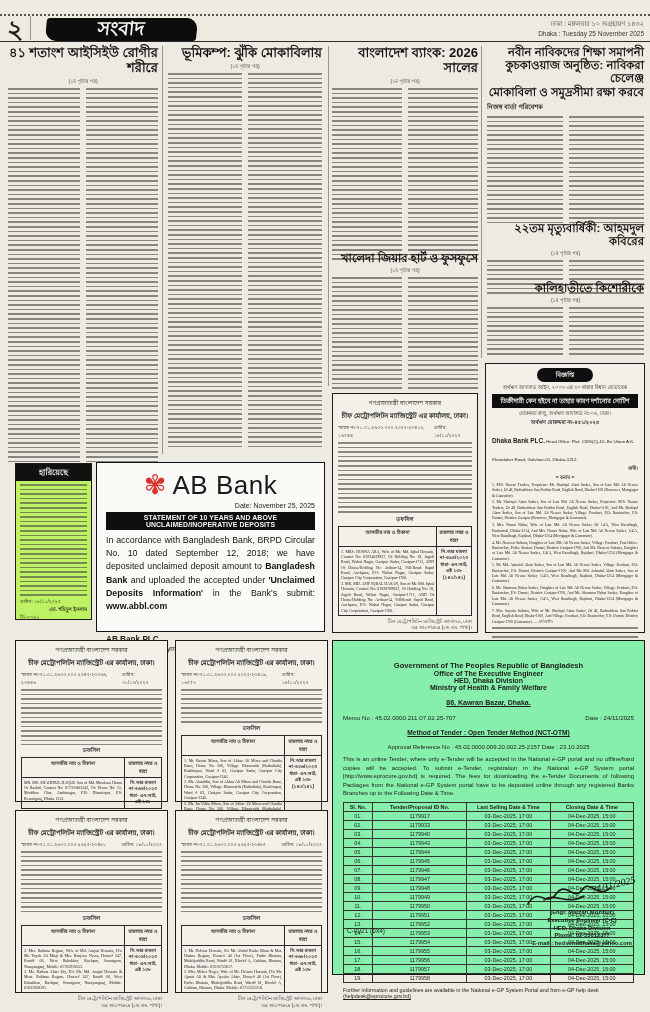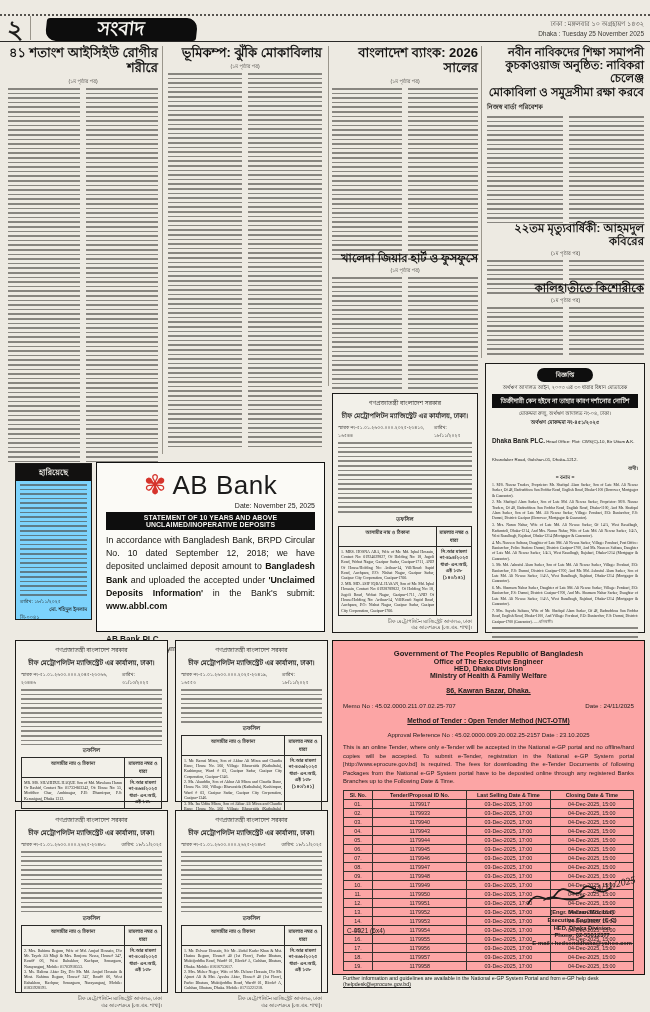--- a/index.html
+++ b/index.html
@@ -15,21 +15,21 @@
   .vrule{border-left:0.8px solid #9a968c;width:0;}
   
   .headline{font-weight:bold;font-size:13px;line-height:1.15;text-align:right;color:#141312;}
   .headline.small{font-size:11.5px;}
   .dateline{font-size:5px;text-align:center;color:#44423e;margin:2px 0;}
   .byline{font-size:6.5px;font-weight:bold;color:#23221f;}
   .bodycols{display:flex;gap:6px;}
   .bodycols .col{flex:1;}
   .stripes{width:100%;height:100%;background:repeating-linear-gradient(#4a4843 0px,#4a4843 1.6px,rgba(0,0,0,0) 1.6px,rgba(0,0,0,0) 4.6px);opacity:.62;}
   
-  .noticebox{background:#7dd3fc;border:1.4px solid #1c1b19;box-sizing:border-box;}
+  .noticebox{background:#bef264;border:1.4px solid #1c1b19;box-sizing:border-box;}
   .lost-head{background:#121110;color:#f4f2ec;font-weight:bold;font-size:8px;text-align:center;padding:2px 0;}
   .tinysig{font-size:5px;font-weight:bold;text-align:right;}
   .tinycode{font-size:5px;text-align:left;}
   
   .abad{background:#fbfaf6;border:1.6px solid #111;box-sizing:border-box;padding:7px 9px;}
   .ab-logo-row{display:flex;align-items:center;justify-content:center;gap:6px;}
   .ab-flower{color:#d6342c;font-size:27px;line-height:1;}
   .ab-word{font-size:26px;letter-spacing:.5px;color:#1b1b1b;}
   .ab-date{font-size:7px;text-align:right;margin-top:1px;}
   .ab-banner{background:#0e0e0e;color:#f7f6f2;font-weight:bold;font-size:6.9px;text-align:center;padding:2px 2px;margin:3px 0 4px 0;letter-spacing:.1px;}
@@ -56,21 +56,21 @@
   .db-court{font-size:5px;text-align:center;}
   .db-case{font-size:5.2px;font-weight:bold;text-align:center;margin:1px 0 2px 0;}
   .db-plc{font-size:6.4px;font-weight:bold;display:inline;}
   .db-addr{font-size:4.4px;display:inline;}
   .db-plaintiff{font-size:4.8px;font-weight:bold;text-align:right;}
   .db-vs{font-size:5px;text-align:center;font-weight:bold;margin:1px 0;}
   .db-defs{font-size:3.8px;line-height:1.4;text-align:justify;font-family:"Liberation Serif",serif;}
   .db-defs div{margin-bottom:1.5px;}
   .db-foot{font-size:5px;font-weight:bold;text-align:right;line-height:1.5;margin-top:2px;}
   
-  .tender{background:#fca5a5;border:1.8px solid #15140f;box-sizing:border-box;padding:8px 10px;}
+  .tender{background:#86efac;border:1.8px solid #15140f;box-sizing:border-box;padding:20px 10px;}
   .t-c{text-align:center;}
   .t-head1{font-size:7.6px;font-weight:bold;}
   .t-head{font-size:7px;font-weight:bold;}
   .t-addr{font-size:7px;font-weight:bold;text-decoration:underline;}
   .t-memoline{display:flex;justify-content:space-between;font-size:6.2px;margin-top:5px;}
   .t-method{font-size:6.6px;font-weight:bold;text-decoration:underline;margin-top:5px;}
   .t-approval{font-size:6px;margin-top:5px;}
   .t-para{font-size:5.9px;line-height:1.45;text-align:justify;margin-top:5px;}
   .t-table{width:100%;border-collapse:collapse;margin-top:4px;table-layout:fixed;}
   .t-table th,.t-table td{border:0.7px solid #34322d;font-size:5.4px;padding:1px 2px;text-align:center;}

